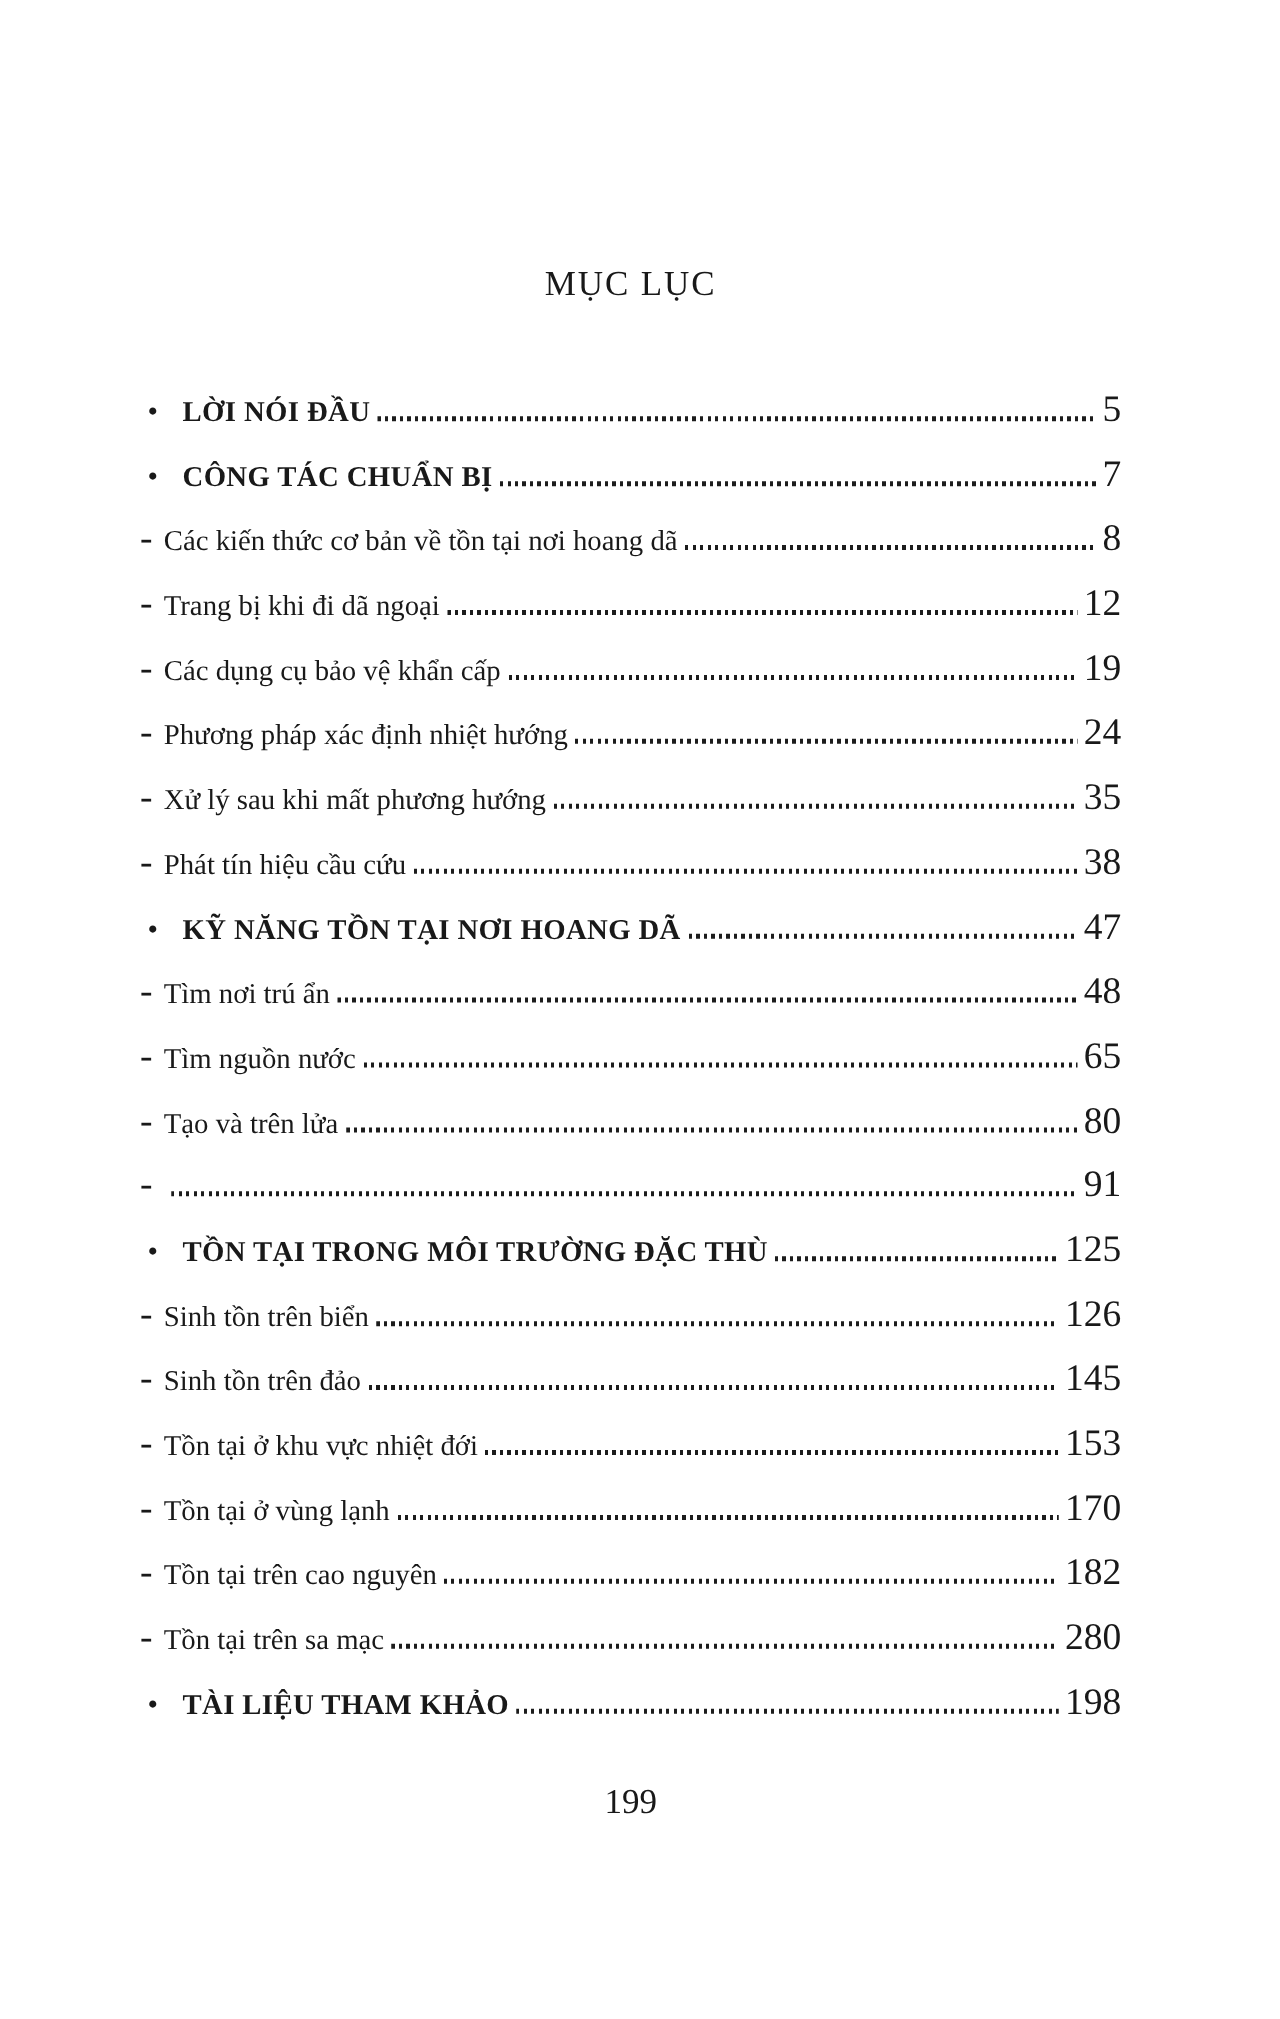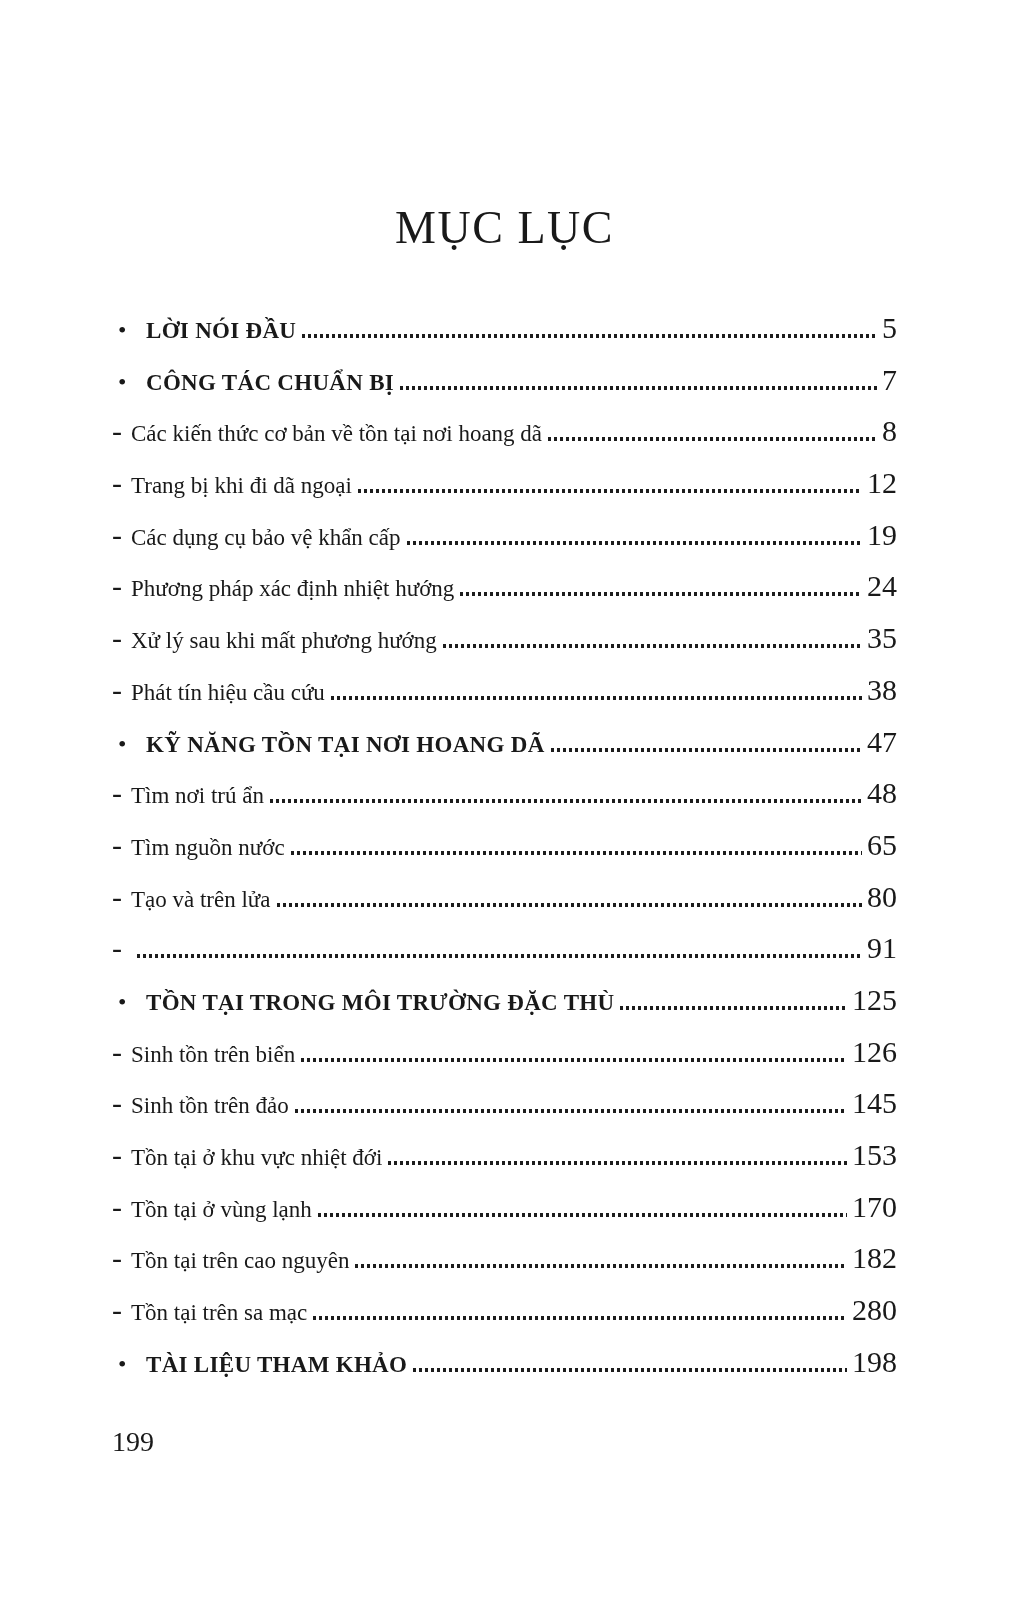--- a/index.html
+++ b/index.html
@@ -14,21 +14,21 @@
   .page {
     position: relative;
     width: 1024px; height: 1615px;
     background: #ffffff;
   }
   .title {
     position: absolute;
     top: 198px; left: 112px; width: 785px; height: 60px;
     line-height: 60px;
     text-align: center;
-    font-size: 46px;
+    font-size: 28px;
     font-weight: 400;
     letter-spacing: 1.5px;
     white-space: nowrap;
   }
   .toc {
     position: absolute;
     top: 302px; left: 112px; width: 785px;
   }
   .toc-row {
     display: flex;
@@ -64,21 +64,21 @@
     background-repeat: repeat-x;
   }
   .pagenum {
     flex: 0 0 auto;
     font-size: 30px;
     font-weight: 400;
   }
   .footer {
     position: absolute;
     top: 1420px; left: 112px; width: 785px;
-    text-align: left;
+    text-align: center;
     font-size: 28px;
     line-height: 44px;
   }
 </style>
 </head>
 <body>
 
 <div class="page">
 
   <h1 class="title">MỤC LỤC</h1>

